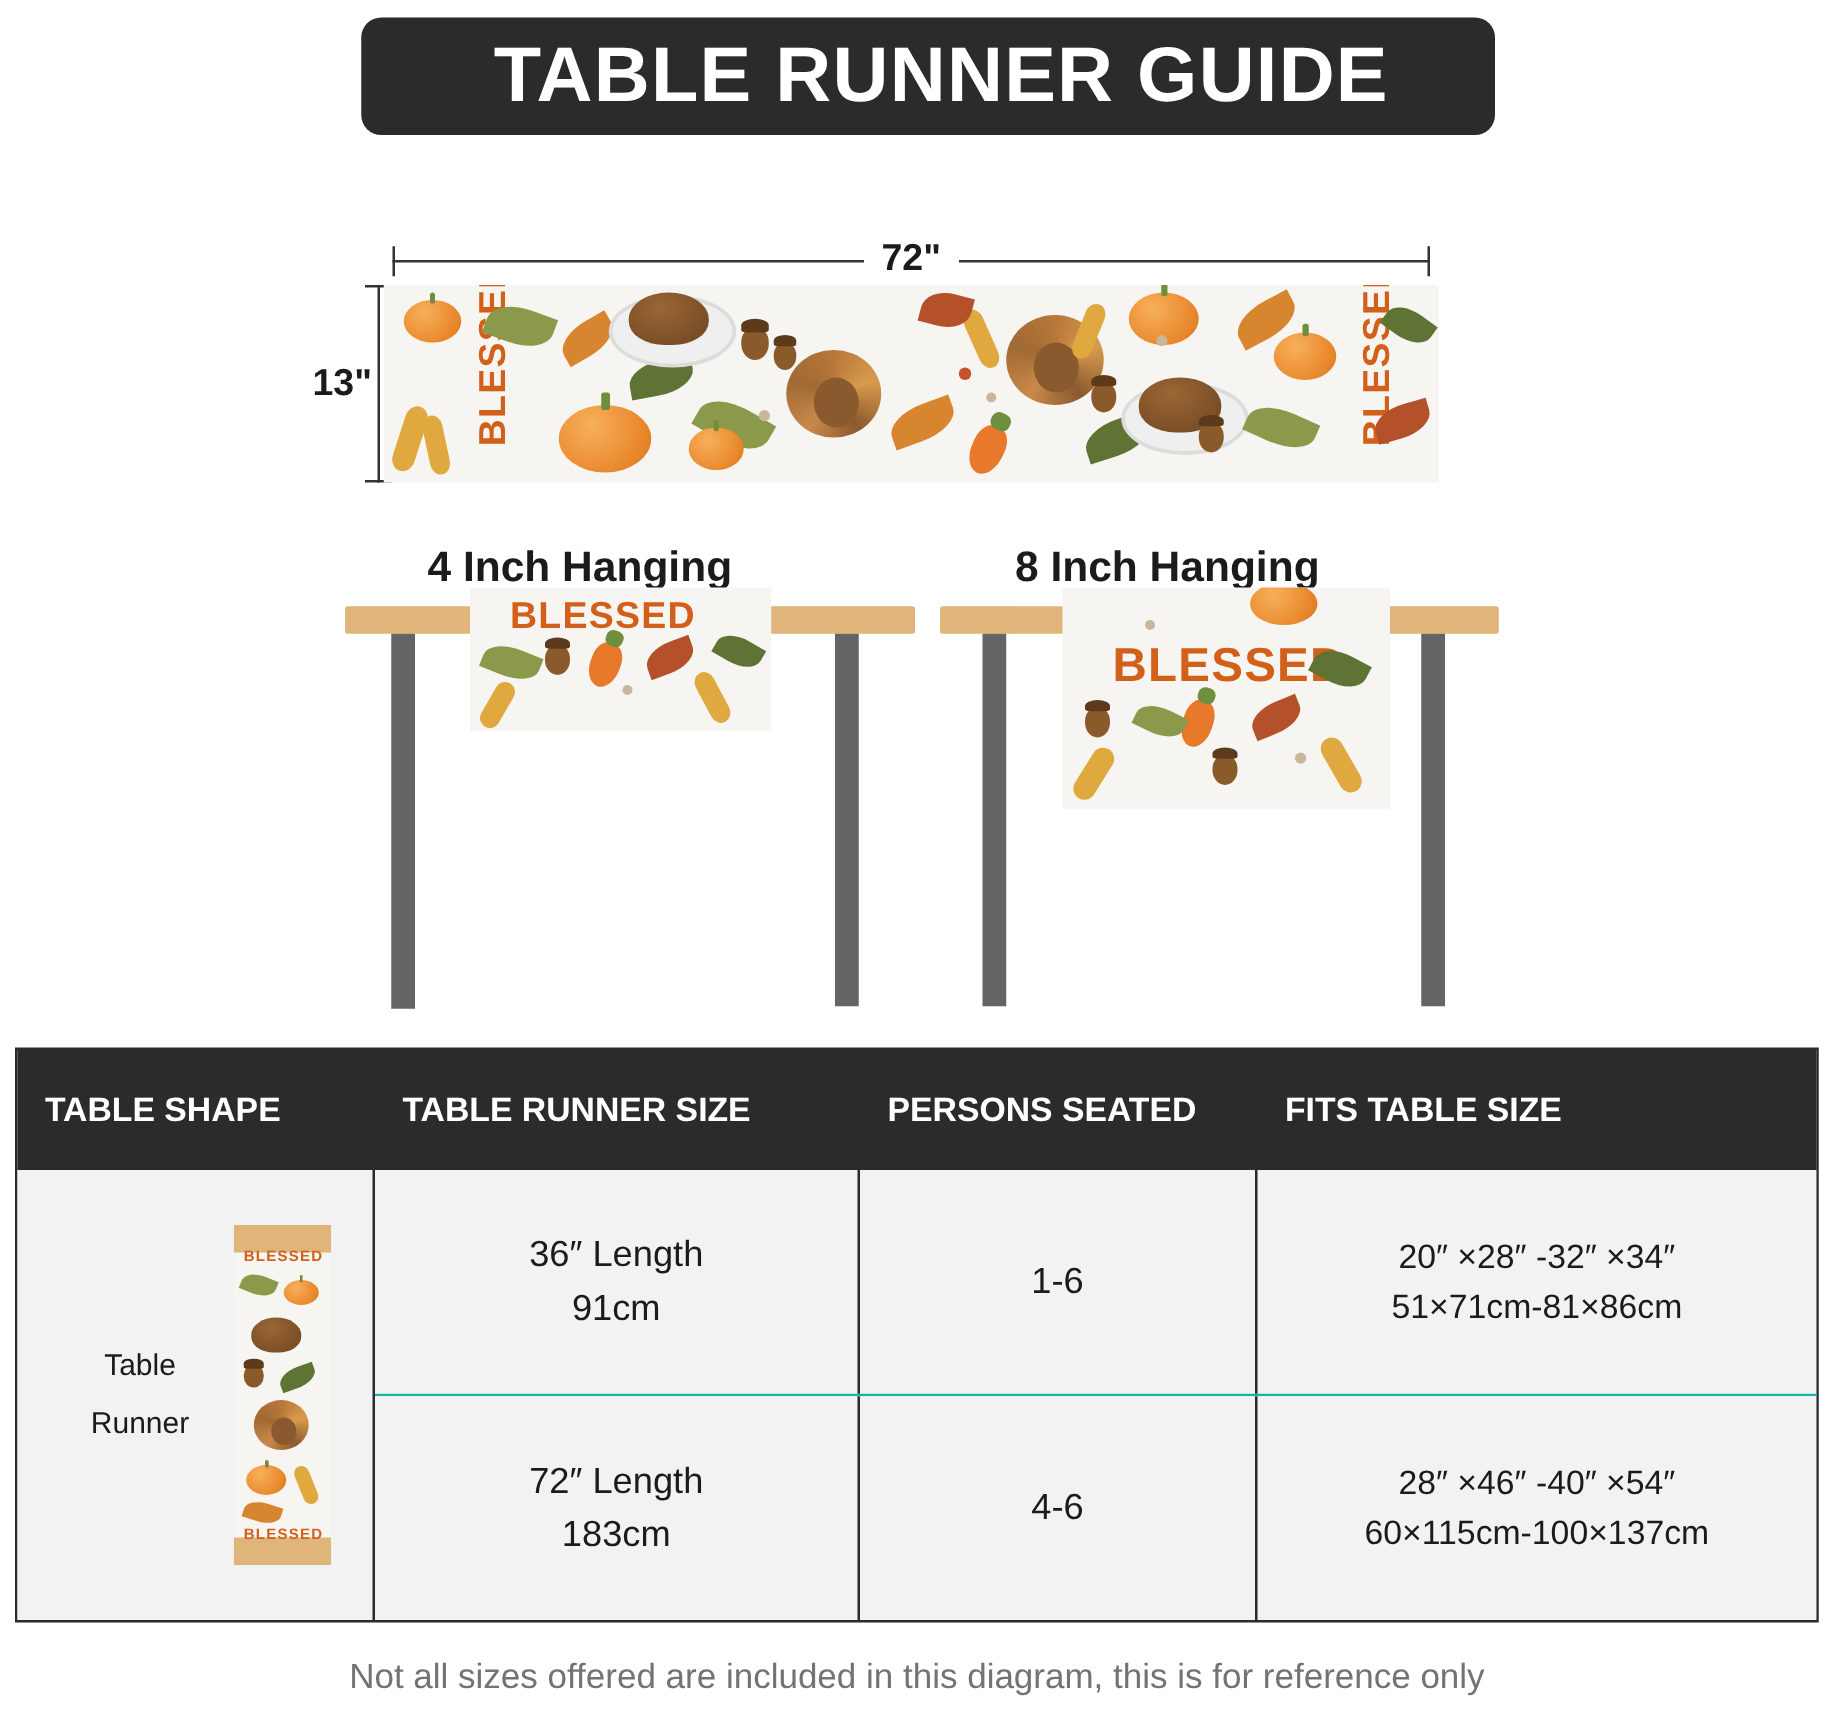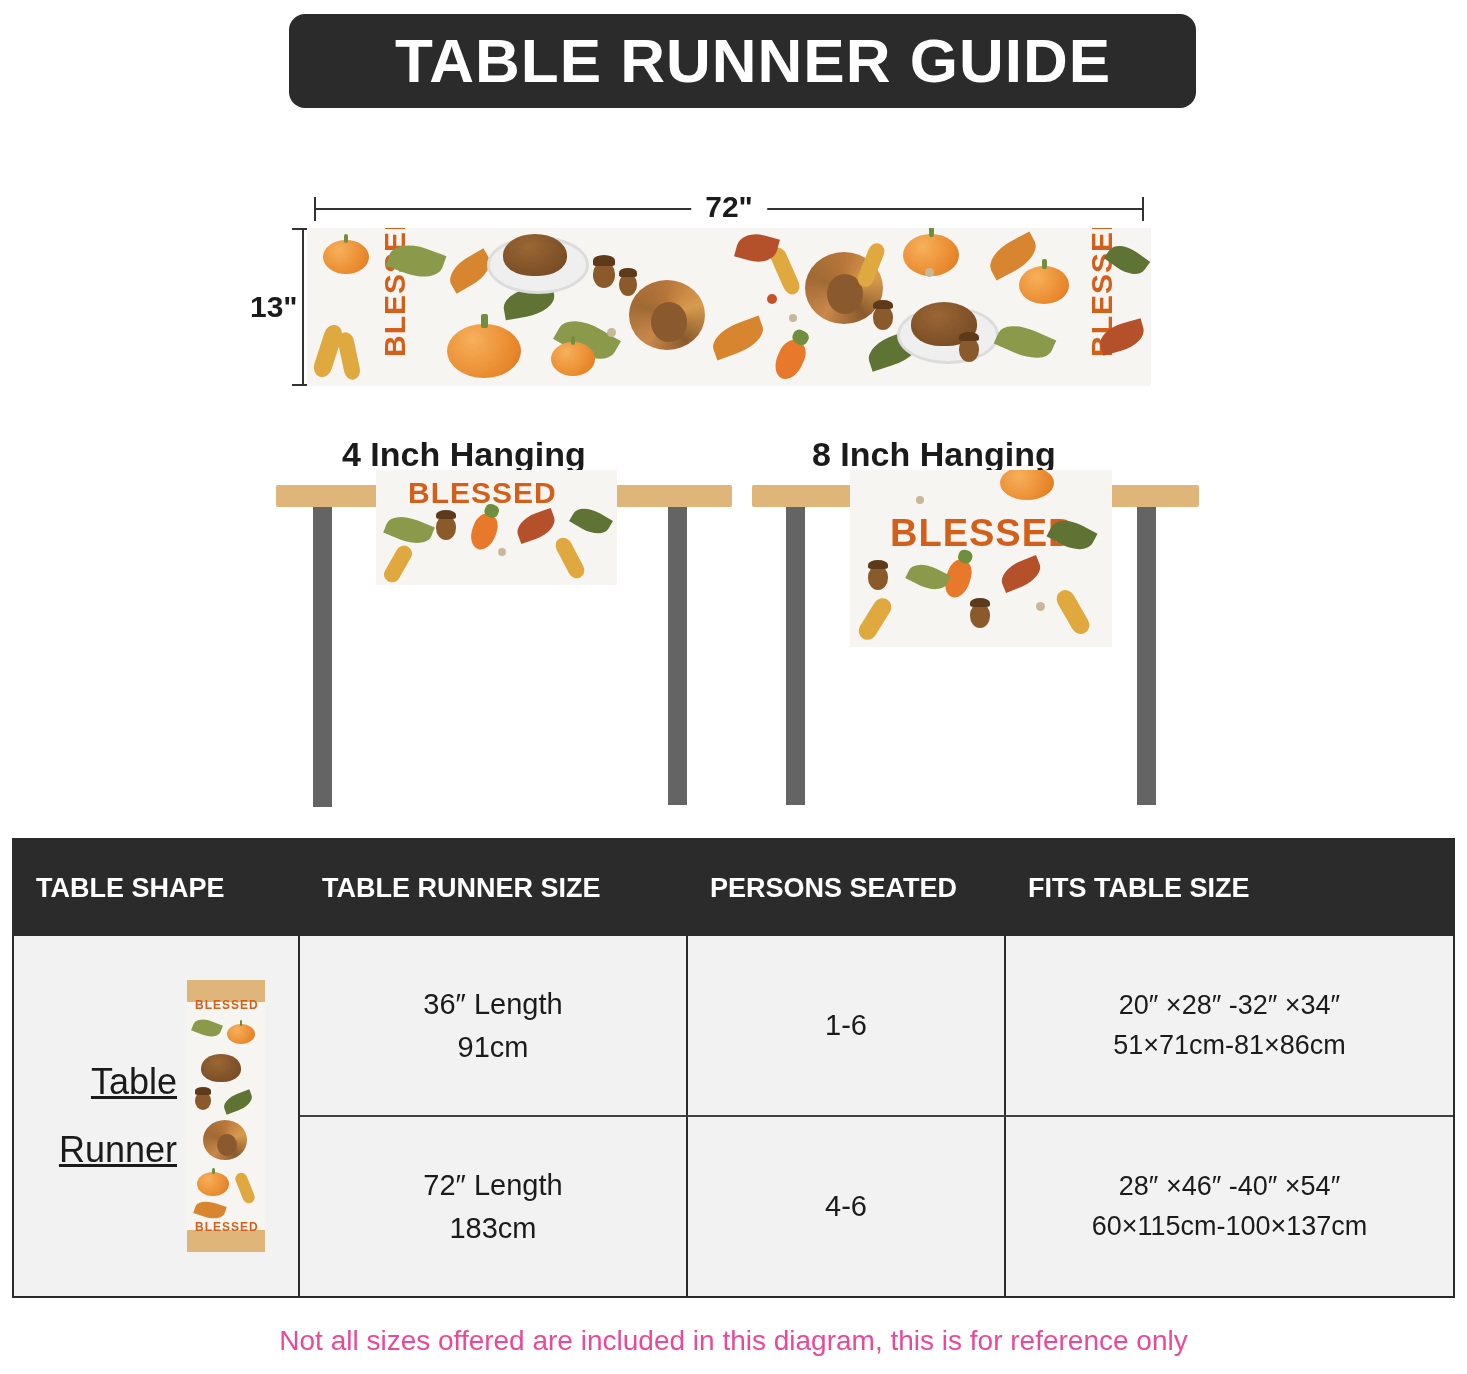--- a/index.html
+++ b/index.html
@@ -185,25 +185,24 @@
   .cell-shape {
     width: 286px;
     border-right: 2px solid #2b2b2b;
     display: flex;
     align-items: center;
     justify-content: center;
     background: #f2f2f2;
     position: relative;
   }
   .shape-text {
-    font-size: 36px;
+    font-size: 24px;
     line-height: 1.9;
-    text-align: right;
+    text-align: center;
     width: 130px;
-    text-decoration: underline;
   }
   .mini-runner {
     width: 78px;
     height: 272px;
     position: relative;
     overflow: hidden;
     background: #f7f5f1;
     margin-left: 10px;
   }
   .mini-cap {
@@ -217,42 +216,42 @@
   .rows {
     flex: 1;
     display: flex;
     flex-direction: column;
   }
   .row {
     flex: 1;
     display: flex;
     background: #f2f2f2;
   }
-  .row.first { border-bottom: 2px solid #404040; }
+  .row.first { border-bottom: 2px solid #14b8a6; }
   .row > div {
     display: flex;
     align-items: center;
     justify-content: center;
     text-align: center;
     font-size: 29px;
     line-height: 1.45;
     box-sizing: border-box;
   }
   .row .c2 { border-right: 2px solid #2b2b2b; }
   .row .c3 { border-right: 2px solid #2b2b2b; }
   .row .c4 { font-size: 27px; }
 
   .footnote {
     position: absolute;
     left: 0;
     top: 1325px;
     width: 100%;
     text-align: center;
     font-size: 28px;
-    color: #ec4899;
+    color: #737373;
   }
 
   
   .art { position: absolute; }
   .pumpkin {
     border-radius: 50%;
     background: radial-gradient(circle at 35% 30%, #f7b05a, #e8872b 70%, #d4721f);
   }
   .pumpkin::after {
     content: "";

